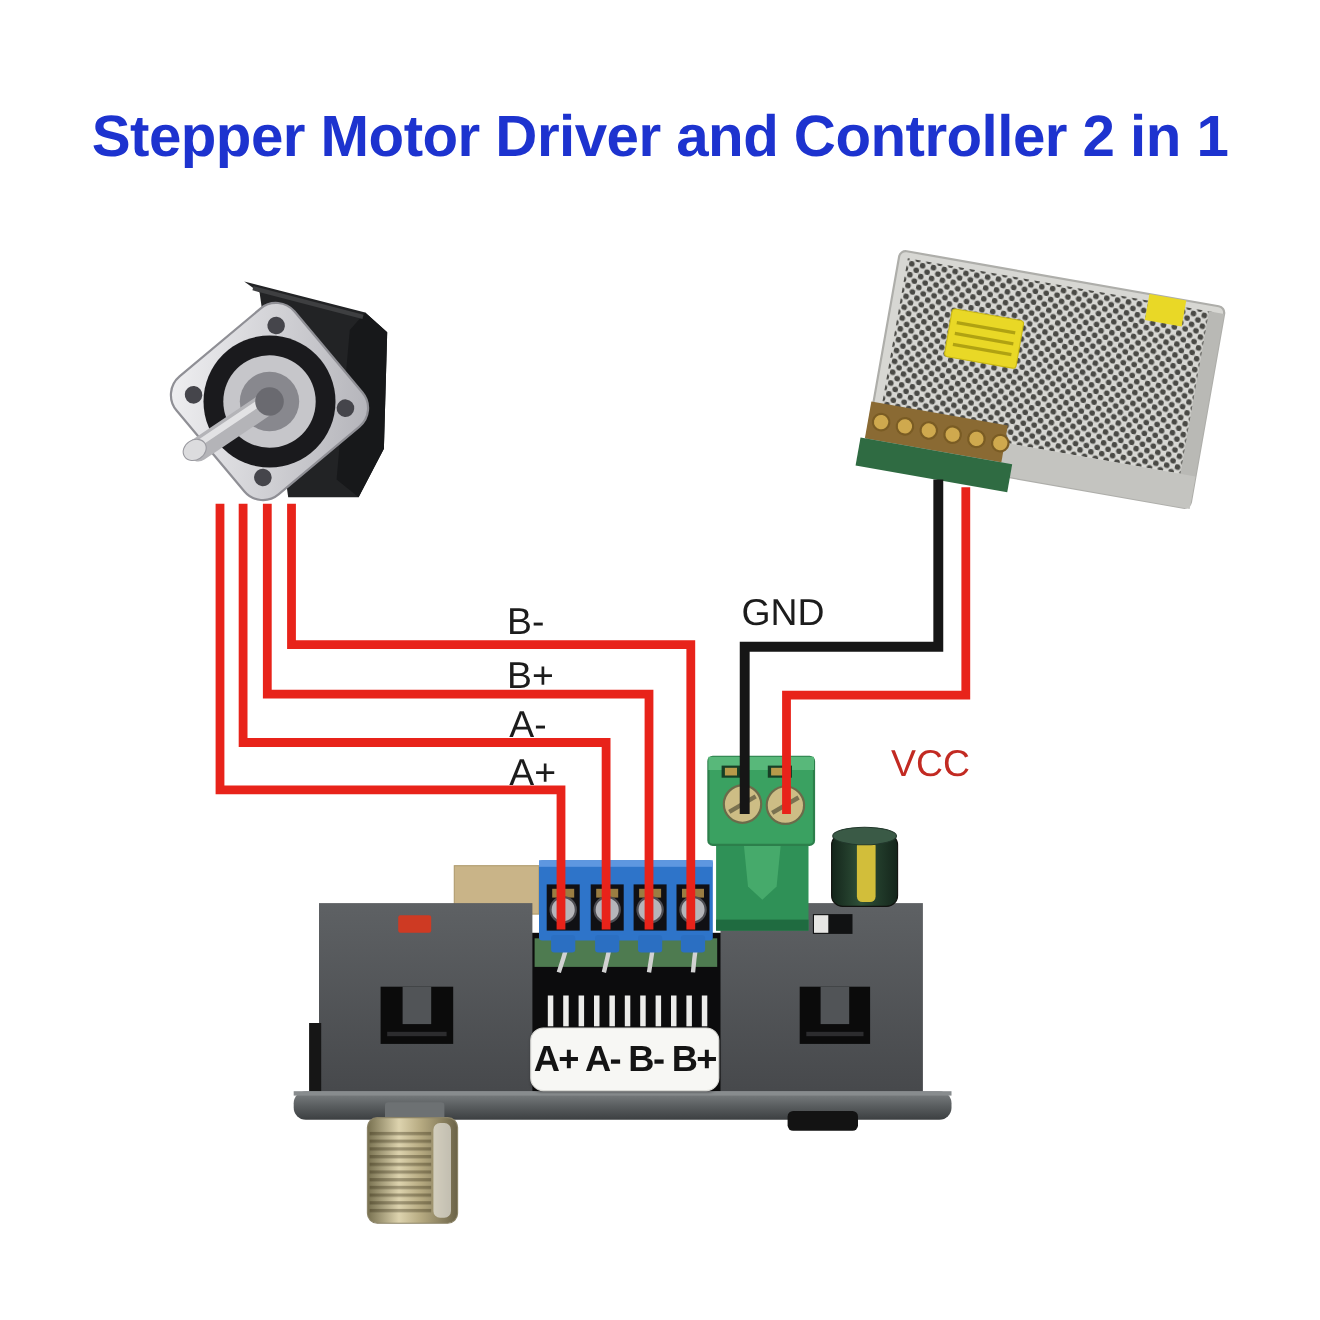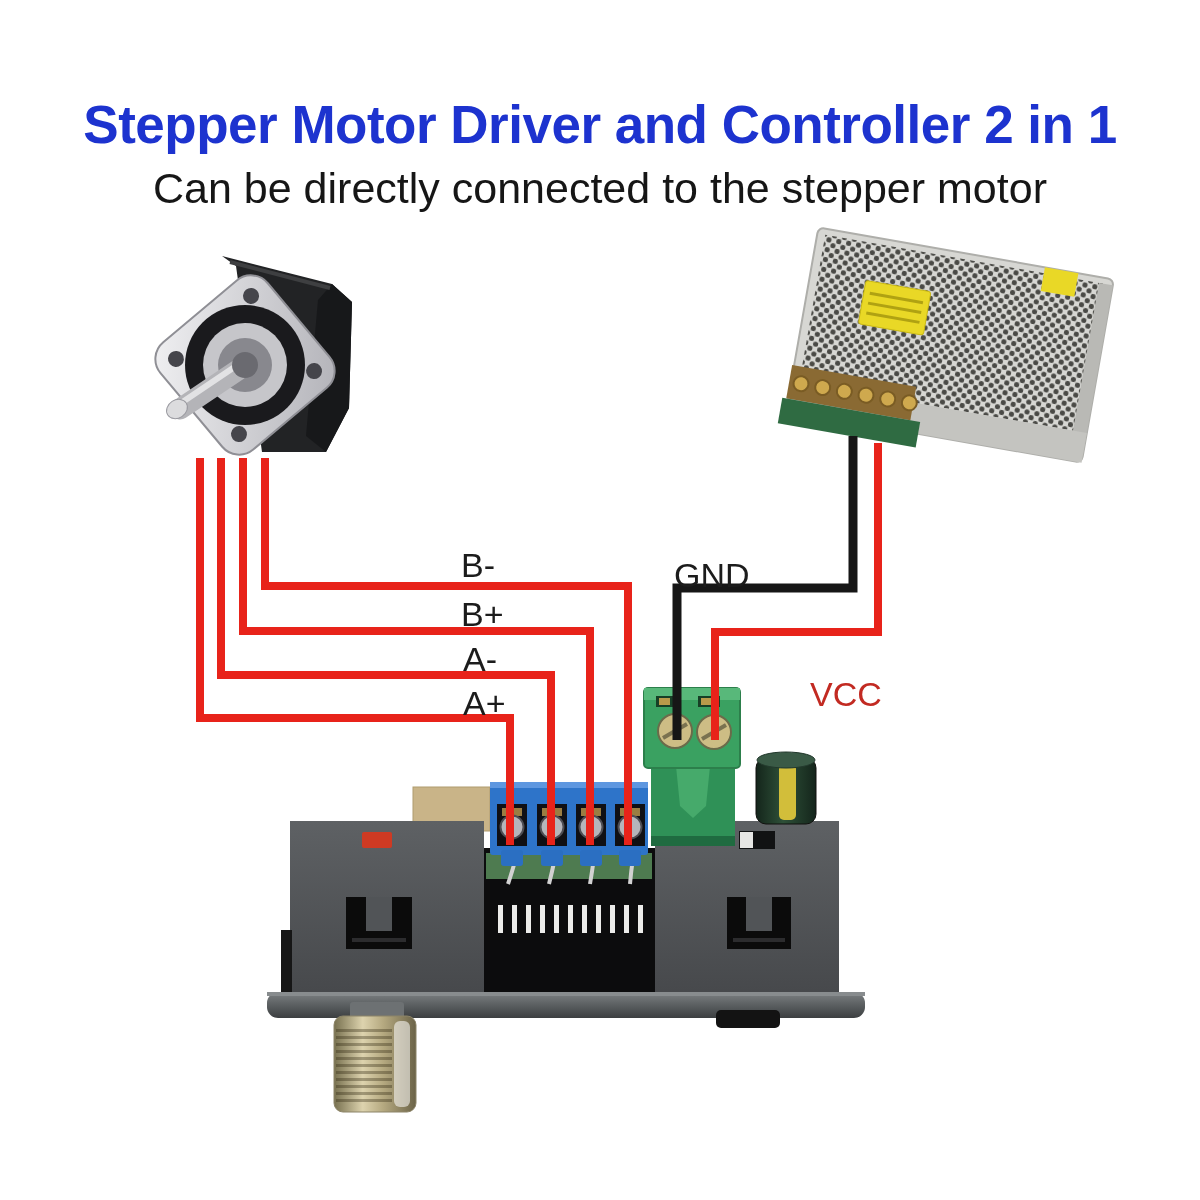--- a/index.html
+++ b/index.html
@@ -15,21 +15,21 @@
   }
   .subtitle{
     left:0;right:0;top:164px;text-align:center;
     font-size:43px;font-weight:400;color:#161616;
   }
   .wlabel{font-size:34px;color:#1c1c1c;}
   .lbl-bminus{left:461px;top:546px;}
   .lbl-bplus{left:461px;top:595px;}
   .lbl-aminus{left:463px;top:640px;}
   .lbl-aplus{left:463px;top:684px;}
-  .lbl-gnd{left:674px;top:556px;text-align:right;}
+  .lbl-gnd{left:674px;top:538px;text-align:right;}
   .lbl-vcc{left:810px;top:675px;color:#c22a22;}
   .board-label{
     position:absolute;left:482px;top:934px;width:170px;height:56px;
     background:#f7f7f4;border:1px solid #d8d8d4;border-radius:12px;
     display:flex;align-items:center;justify-content:center;
     font-size:33px;font-weight:700;color:#141414;letter-spacing:-1.5px;
     box-shadow:0 1px 2px rgba(0,0,0,0.25);
   }
 </style>
 </head>
@@ -224,22 +224,22 @@
       <polyline stroke="#e8231a" stroke-width="8" points="200,458 200,718 510,718 510,845"></polyline>
       <polyline stroke="#e8231a" stroke-width="8" points="221,458 221,675 551,675 551,845"></polyline>
       <polyline stroke="#e8231a" stroke-width="8" points="243,458 243,631 590,631 590,845"></polyline>
       <polyline stroke="#e8231a" stroke-width="8" points="265,458 265,586 628,586 628,845"></polyline>
       <polyline stroke="#161616" stroke-width="9" points="853,436 853,588 677,588 677,740"></polyline>
       <polyline stroke="#e8231a" stroke-width="8" points="878,443 878,632 715,632 715,740"></polyline>
     </g>
   </svg>
 
   <div class="txt title">Stepper Motor Driver and Controller 2 in 1</div>
-  <div class="txt subtitle">Can be directly connected to the stepper motor</div>
 
   <div class="txt wlabel lbl-bminus">B-</div>
   <div class="txt wlabel lbl-bplus">B+</div>
   <div class="txt wlabel lbl-aminus">A-</div>
   <div class="txt wlabel lbl-aplus">A+</div>
   <div class="txt wlabel lbl-gnd">GND</div>
   <div class="txt wlabel lbl-vcc">VCC</div>
 
+  <div class="board-label">A+ A- B- B+</div>
 </div>
 
 </body></html>

